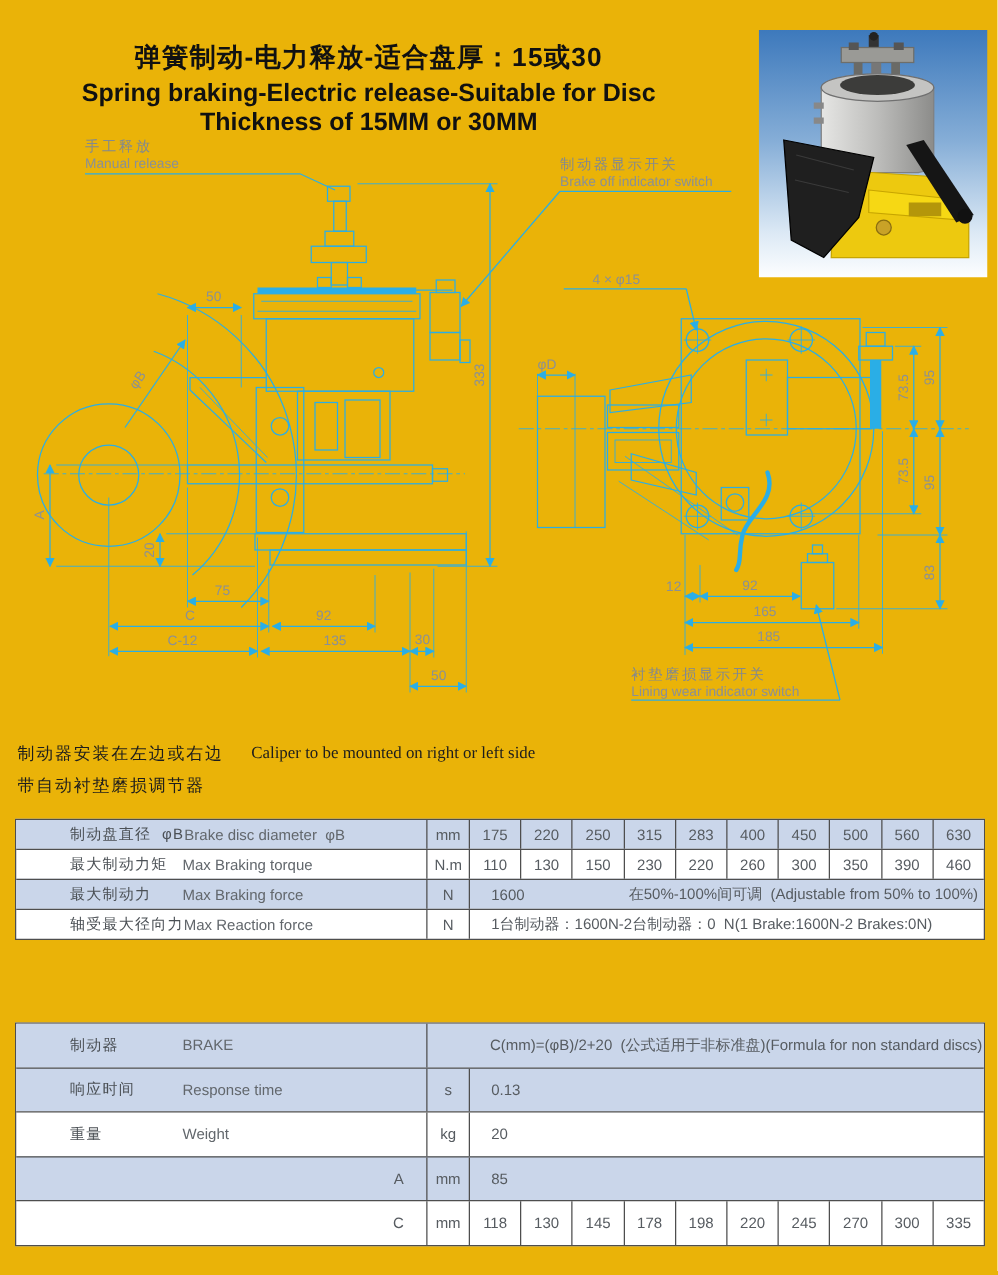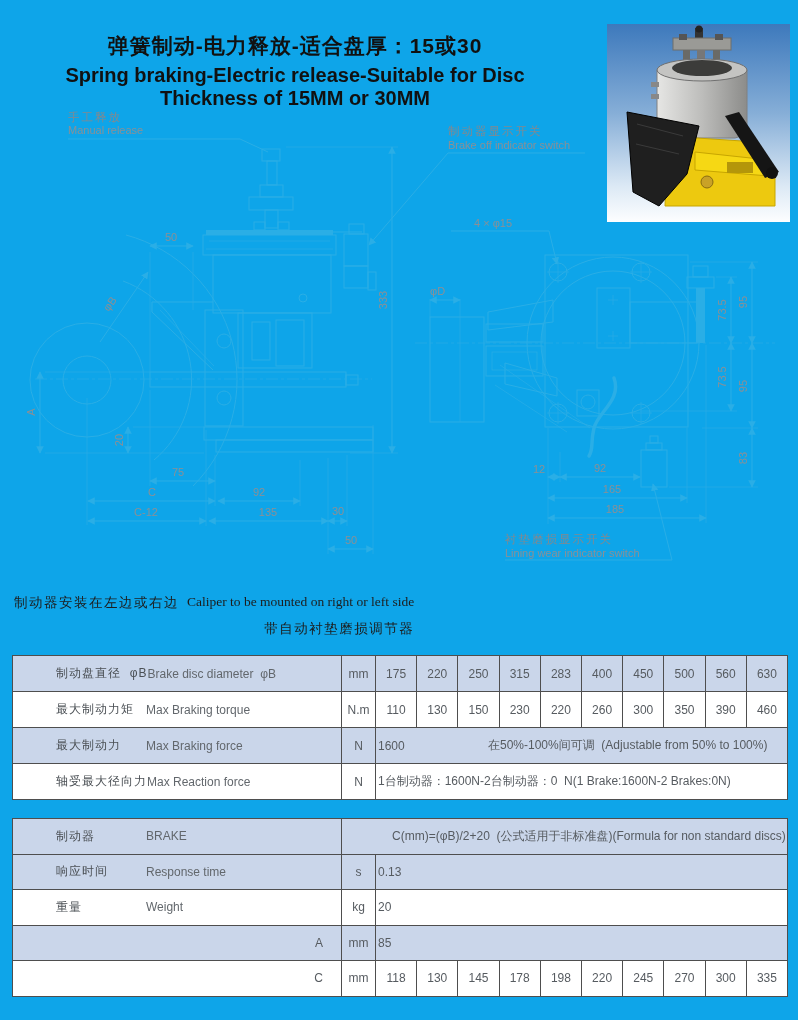--- a/index.html
+++ b/index.html
@@ -1,18 +1,18 @@
 <!DOCTYPE html>
 <html><head>
 <meta charset="utf-8">
 <style>
   * { margin:0; padding:0; box-sizing:border-box; }
   html,body { width:798px; height:1020px; background:#fff; overflow:hidden;
     font-family:"Liberation Sans","DejaVu Sans",sans-serif; }
-  .page { position:relative; width:798px; height:1020px; background:#0ea5e9; }
+  .page { position:relative; width:798px; height:1020px; background:#eab308; }
 
   
   .titleblock { position:absolute; left:15px; top:32px; width:560px; text-align:center; color:#111; }
   .title-zh { font-size:21px; font-weight:bold; letter-spacing:1px; }
   .title-en { font-size:20px; font-weight:bold; margin-top:4px; letter-spacing:0; }
 
   
   .photo { position:absolute; left:607px; top:24px; width:183px; height:198px; }
   .photo svg { display:block; }
 
@@ -24,37 +24,37 @@
   .lead { stroke:#2aaee6; stroke-width:1; fill:none; marker-end:url(#ar); }
   .cl { stroke:#2aaee6; stroke-width:0.7; fill:none; stroke-dasharray:12 3 3 3; }
   .fillc { fill:#2aaee6; stroke:none; }
   .cable { stroke:#2aaee6; stroke-width:3.5; fill:none; stroke-linecap:round; }
   text.d { fill:#8a9096; font-size:11px; font-family:"Liberation Sans","DejaVu Sans",sans-serif; }
   text.dzh { fill:#83898f; font-size:11.5px; letter-spacing:2px; font-family:"Liberation Sans","DejaVu Sans",sans-serif; }
   .mid { text-anchor:middle; }
 
   
   .notes { position:absolute; left:14px; top:594px; font-family:"Liberation Serif","DejaVu Serif",serif; color:#1d1d1d; font-size:13.5px; }
-  .note-line { display:flex; gap:8px; margin-bottom:8px;justify-content:flex-end; }
+  .note-line { display:flex; gap:22px; margin-bottom:8px; }
   .note-zh { letter-spacing:1.5px; }
 
   
   .tbl { position:absolute; left:12px; width:776px; border:1px solid #4e4e4e; background:#fff; }
   .row { display:grid; grid-template-columns:328px 34px repeat(10,1fr); border-top:1px solid #4e4e4e; }
   .row:first-child { border-top:none; }
   .row.blue { background:#cad6ea; }
   .cell { border-left:1px solid #4e4e4e; display:flex; align-items:center; justify-content:center;
-          font-size:12px; color:#565b60; height:35px; overflow:hidden; }
+          font-size:12px; color:#565b60; height:23px; overflow:hidden; }
   .t2 .cell { height:34.5px; }
   .cell:first-child { border-left:none; }
   .label { justify-content:flex-start; padding-left:43px; }
   .label .zh { flex:0 0 90px; color:#4b5055; letter-spacing:1px; white-space:pre; }
   .label .en { color:#62676c; white-space:pre; }
   .letterlabel { justify-content:flex-end; padding-right:18px; color:#565b60; }
-  .merged { justify-content:flex-start; padding-left:2px; white-space:pre; }
+  .merged { justify-content:flex-start; padding-left:17px; white-space:pre; }
   .merged.fml { padding-left:50px; }
   .sp3 { grid-column:3 / 13; }
   .sp2 { grid-column:2 / 13; }
   .v1600 { display:inline-block; width:110px; white-space:pre; }
   .notewrap { white-space:pre; }
 </style>
 </head>
 <body>
 
 <div class="page">

